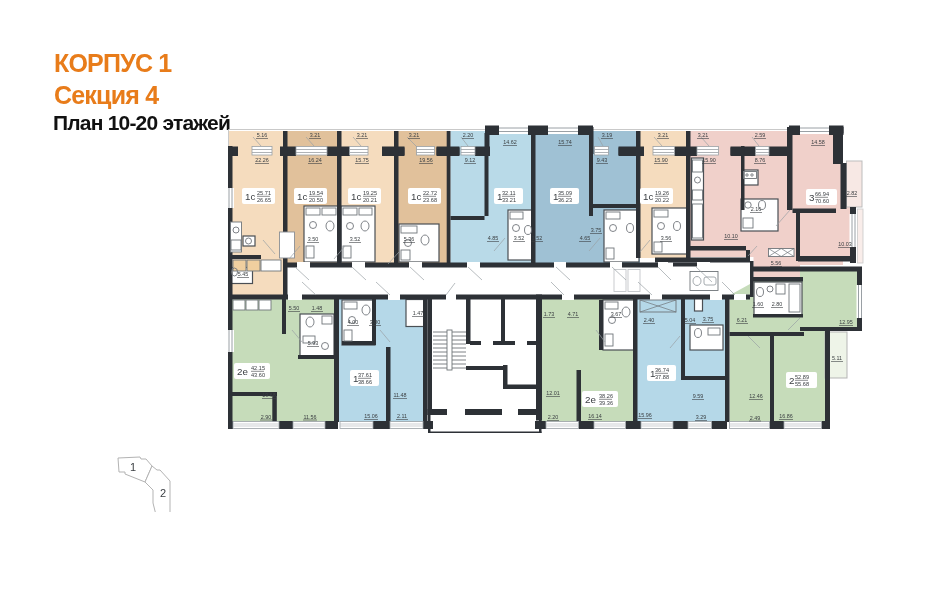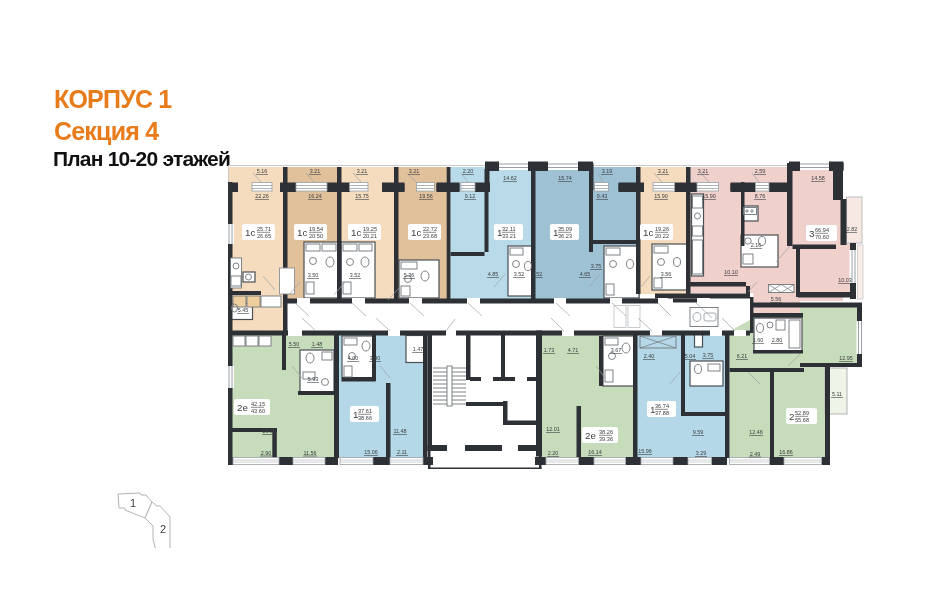--- a/index.html
+++ b/index.html
@@ -1,17 +1,17 @@
 <!DOCTYPE html>
 <html><head>
 <meta charset="utf-8">
 <style>
   html,body{margin:0;padding:0;background:#ffffff;}
   .page{position:relative;width:941px;height:512px;background:#c4b5fd;overflow:hidden;
-        font-family:"Liberation Sans", sans-serif;margin-top:36px;}
+        font-family:"Liberation Sans", sans-serif;}
   svg text{font-family:"Liberation Sans", sans-serif;}
 </style>
 </head>
 <body>
 <div class="page">
 <svg width="941" height="600" viewBox="0 0 941 600" xmlns="http://www.w3.org/2000/svg">
 
 <rect x="0" y="0" width="941" height="600" fill="#ffffff"></rect>
 
 <text x="54" y="72" font-size="25" font-weight="bold" fill="#e87c1a" letter-spacing="-0.8">КОРПУС 1</text>

